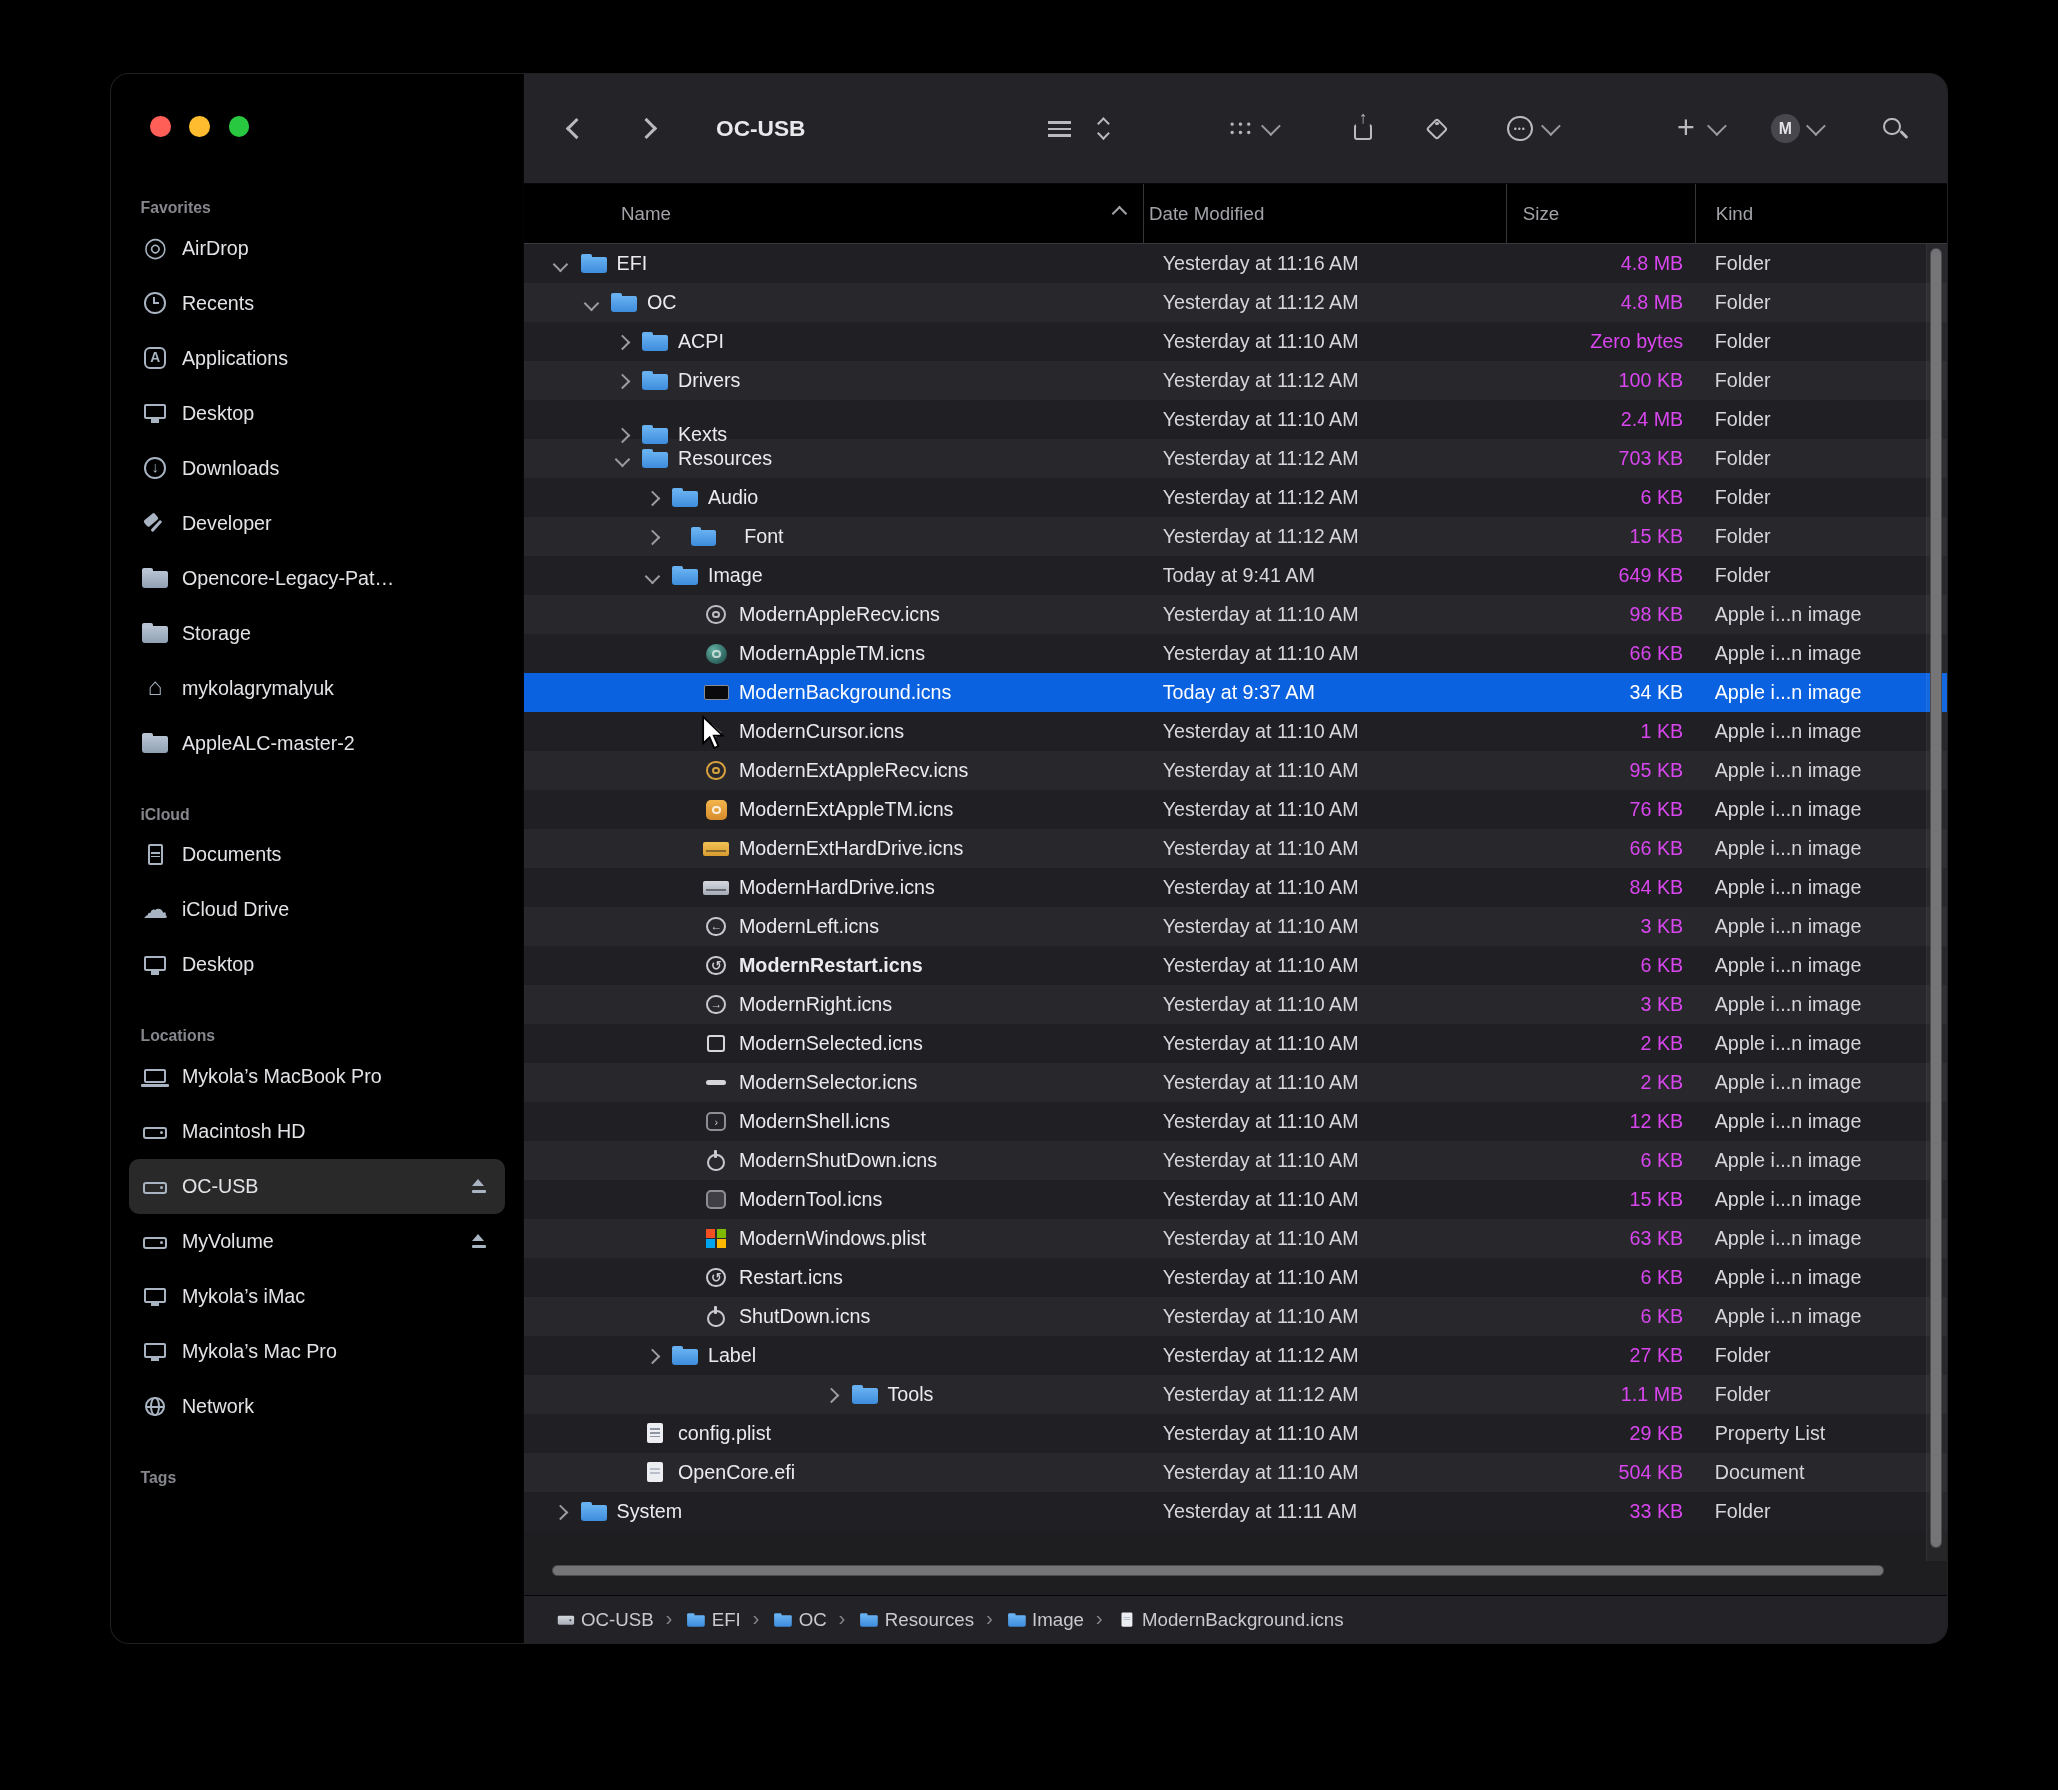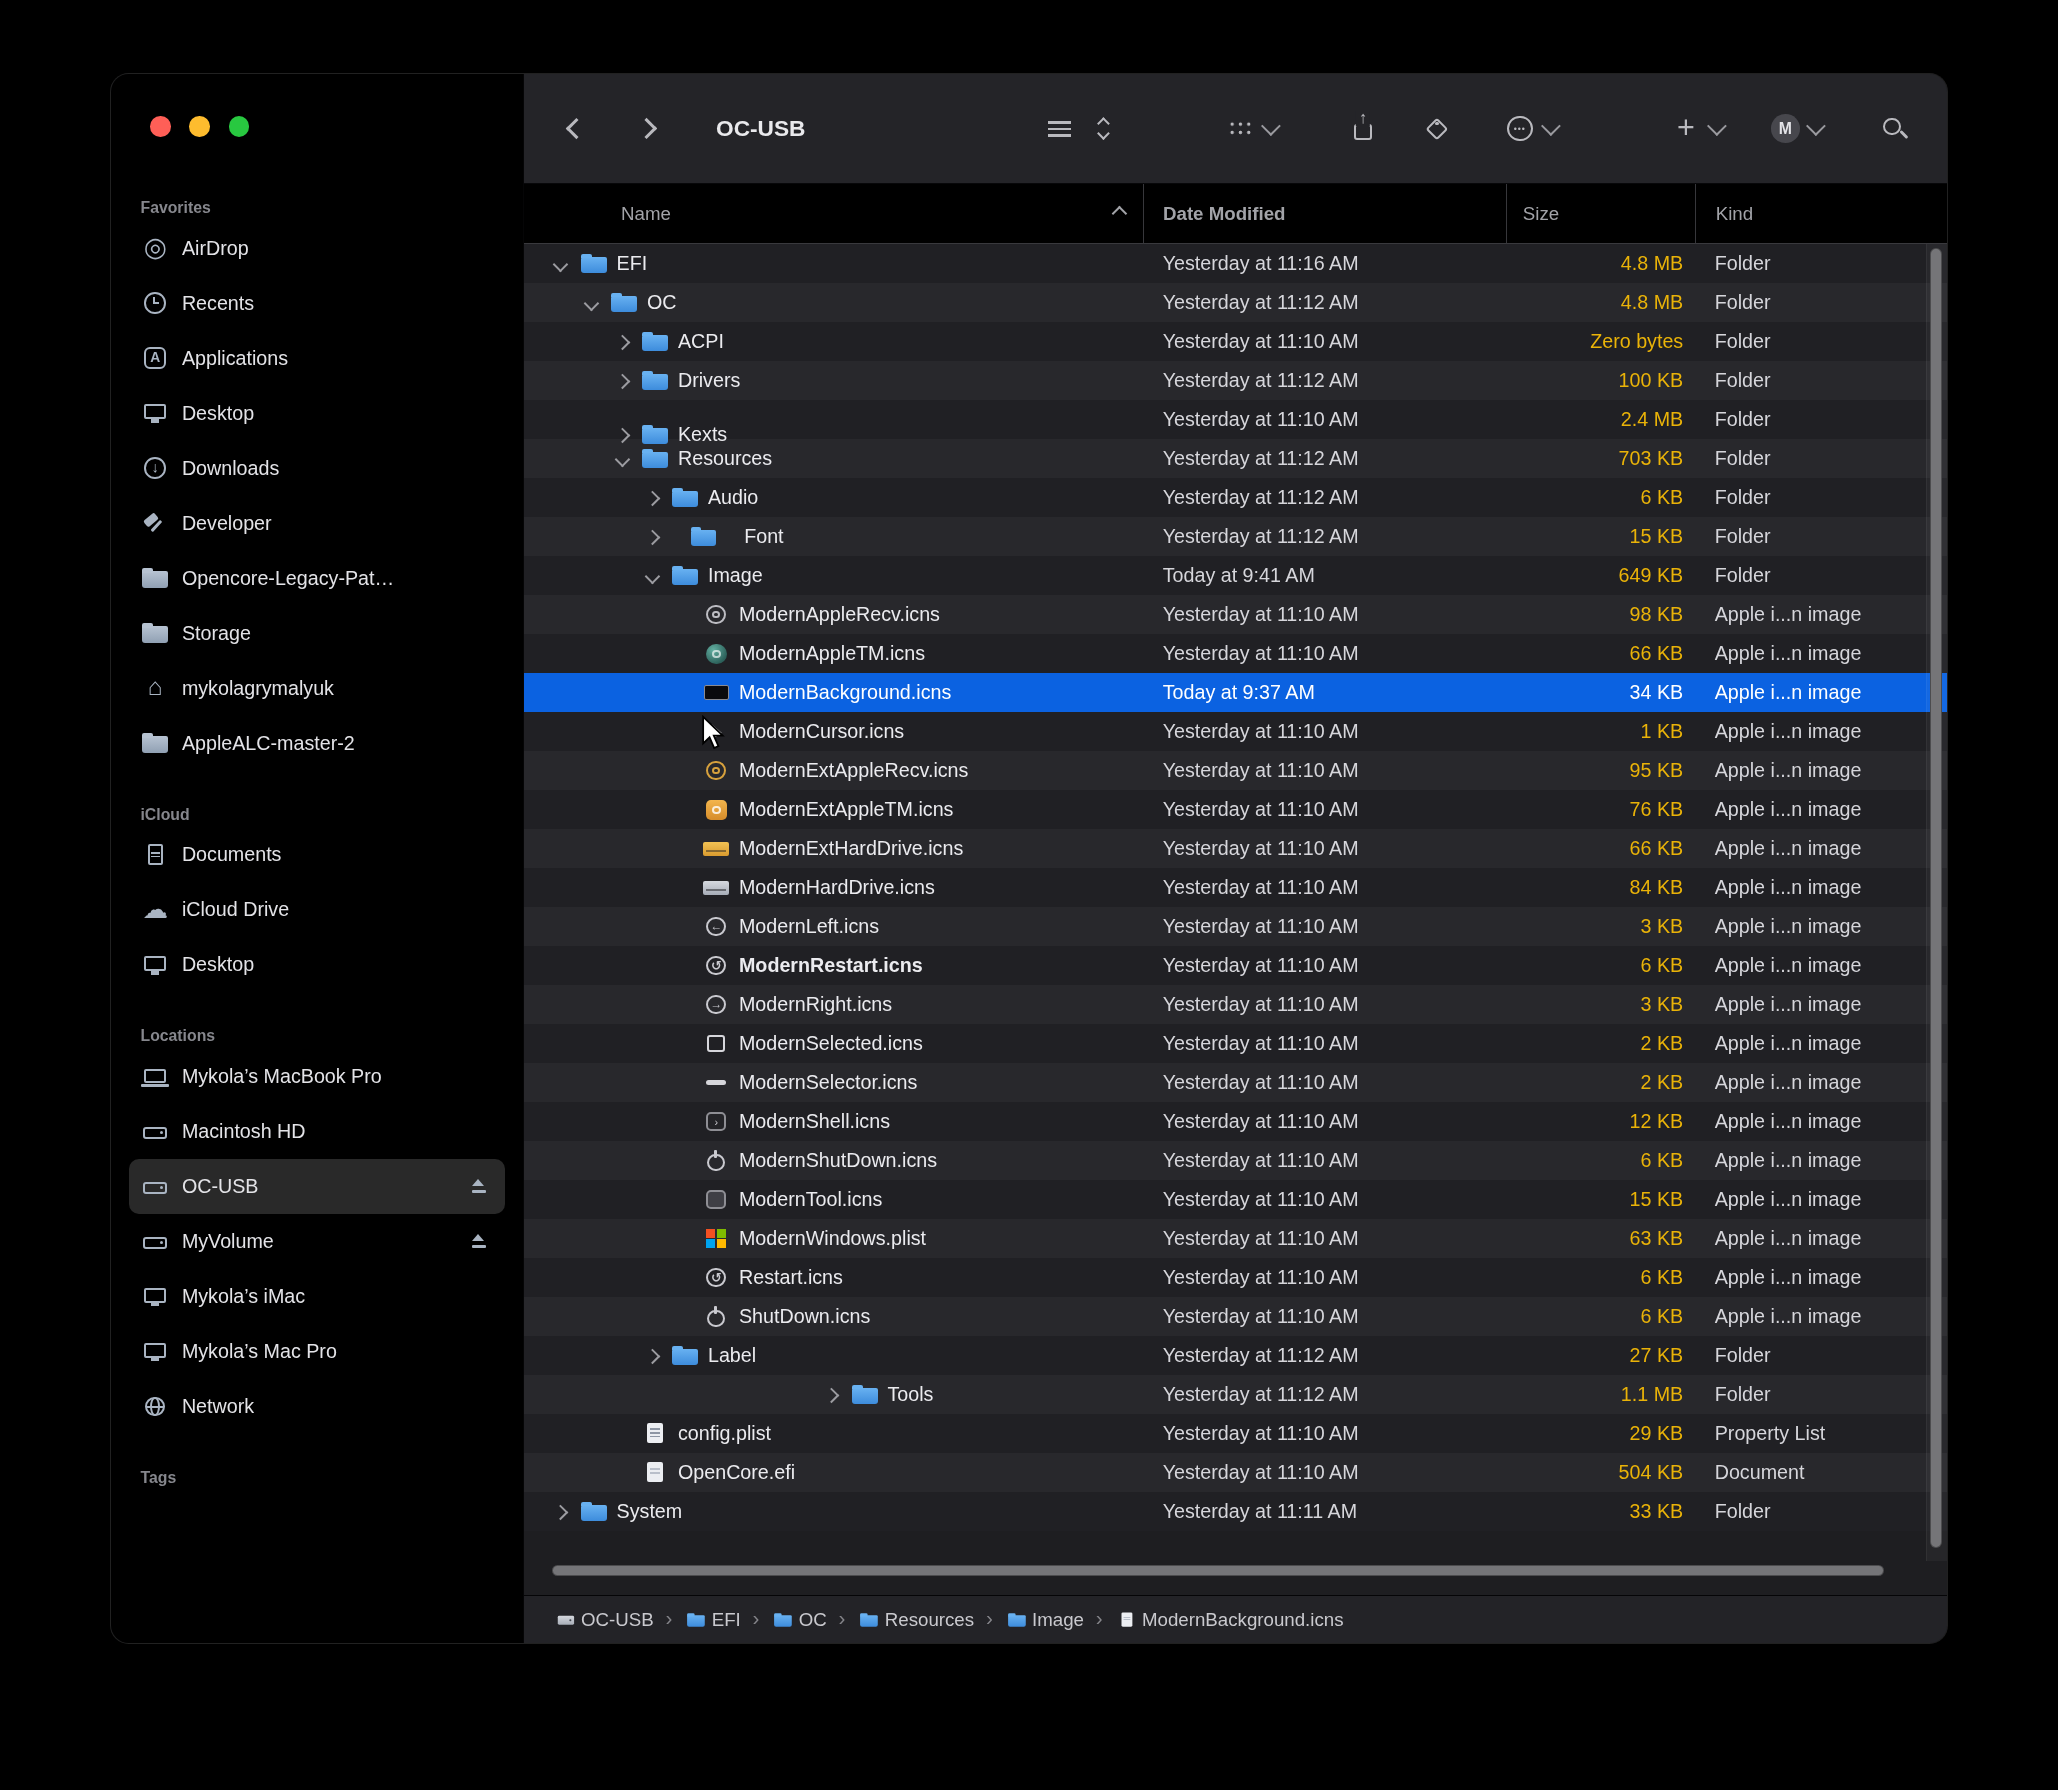--- a/index.html
+++ b/index.html
@@ -34,33 +34,33 @@
   .tb-btn{position:absolute;top:0;height:100%;display:flex;align-items:center;gap:9.9px;background:none;border:none;padding:0;color:#b9b9be;font-family:inherit;}
   .tb-back{left:35px}.tb-forward{left:110px}
   .tb-view-mode{left:520px;gap:15.8px}.tb-group-by{left:701px}.tb-share{left:824px}
   .tb-tags{left:898px}.tb-more-options{left:981px}.tb-new-item{left:1147px}
   .tb-account{left:1247px}.tb-search{left:1355px}
   .tb-chv{width:11.8px;height:11.8px;border-right:2.4px solid #9a9a9f;border-bottom:2.4px solid #9a9a9f;transform:rotate(45deg);margin-top:-5.9px;flex:none;}
   
   .colheader{position:absolute;top:110px;left:0;right:0;height:59px;display:grid;grid-template-columns:619px 363px 189px 1fr;align-items:stretch;border-bottom:1px solid #39393d;background:#000000;font-size:18.7px;color:#a2a3a8;}
   .hcell{display:flex;align-items:center;}
   .h-0{padding-left:97px;justify-content:space-between;padding-right:17.7px;}
-  .h-1{border-left:1px solid #37373b;padding-left:19px;font-weight:bold;}
+  .h-1{border-left:1px solid #37373b;padding-left:5px;}
   .h-2{border-left:1px solid #37373b;padding-left:15.8px;}
   .h-3{border-left:1px solid #37373b;padding-left:19.7px;}
   .sortchev{width:8.9px;height:8.9px;border-left:2px solid #a2a3a8;border-top:2px solid #a2a3a8;transform:rotate(45deg);flex:none;}
   
   .rows{position:absolute;top:170px;left:0;right:0;}
   .row{height:39px;display:grid;grid-template-columns:619px 363px 189px 1fr;align-items:center;background:#202024;font-size:19.7px;}
   .row:nth-child(even){background:#28282c;}
   .row.selected{background:#0b62e1;}
   .cname{display:flex;align-items:center;white-space:nowrap;overflow:hidden;color:#ebebef;gap:5.9px;}
   .fname{margin-left:2px;}
   .cdate,.ckind{color:#d6d6db;padding-left:19.7px;white-space:nowrap;overflow:hidden;}
-  .csize{color:#eab308;text-align:right;padding-right:11.8px;white-space:nowrap;}
+  .csize{color:#d946ef;text-align:right;padding-right:11.8px;white-space:nowrap;}
   .row.selected .cname,.row.selected .cdate,.row.selected .csize,.row.selected .ckind,.row.selected .fname{color:#fff;}
   .dchev{width:25.6px;height:25.6px;position:relative;flex:none;display:inline-block;}
   .dchev::before{content:"";position:absolute;left:7.9px;top:7.9px;width:8.9px;height:8.9px;border-right:2.4px solid #9c9ca1;border-bottom:2.4px solid #9c9ca1;transform:rotate(-45deg);}
   .dchev.open::before{transform:rotate(45deg);}
   .dchev.none::before{display:none;}
   .row.selected .dchev::before{border-color:#fff;}
   
   .vscroll{position:absolute;top:170px;right:0;width:19.7px;height:1317px;background:rgba(255,255,255,.04);border-left:1px solid rgba(255,255,255,.05);}
   .vthumb{position:absolute;top:3.9px;left:3px;width:11.8px;height:1300px;background:#757578;border-radius:5.9px;border:1px solid rgba(0,0,0,.35);box-sizing:border-box;}
   .hscroll{position:absolute;left:0;right:19.7px;top:1489px;height:15.8px;}

